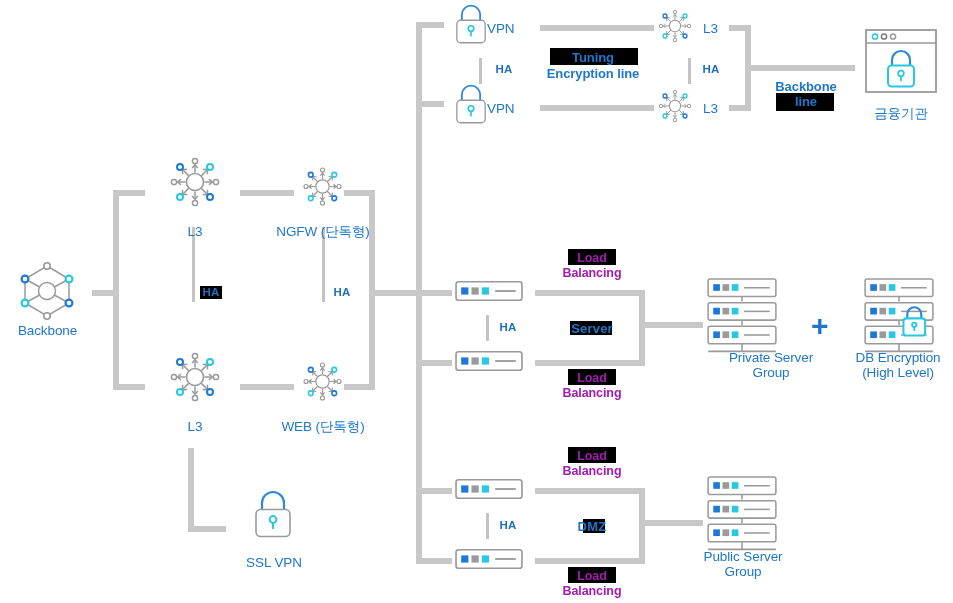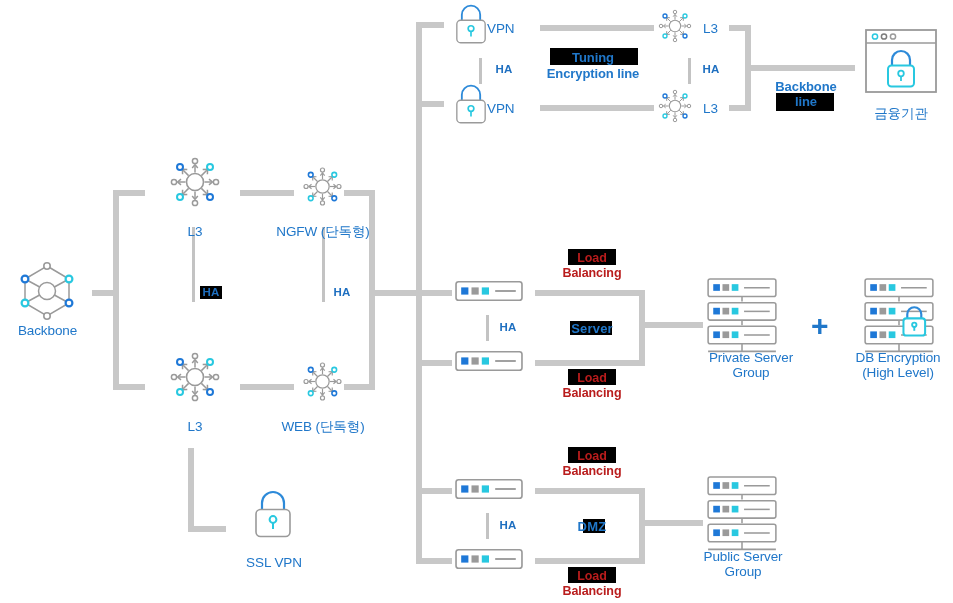--- a/index.html
+++ b/index.html
@@ -33,21 +33,21 @@
   .lbl.zone{
     font-weight:bold;
     font-size:13px;
     color:#2077c9;
     letter-spacing:0.2px;
   }
   .lbl.lb{
     font-weight:bold;
     font-size:12.5px;
     line-height:15px;
-    color:#b91c1c;
+    color:#a21caf;
   }
   .lbl.dl{
     font-weight:bold;
     font-size:13px;
     line-height:16px;
     color:#2077c9;
   }
   
   .blk{position:absolute;background:#000000;}
   
@@ -325,21 +325,21 @@
     <svg width="68" height="22" viewBox="0 0 66 20">
         <use href="#def-switch"></use>
       </svg>
   </div>
 
   <div class="icon-wrap" style="left:705px;top:278px;">
     <svg width="74" height="76" viewBox="0 0 72 74">
         <use href="#def-serverstack"></use>
       </svg>
   </div>
-  <div class="lbl" style="left:686px;top:350px;width:130px;white-space:pre-line;">Private Server
+  <div class="lbl" style="left:706px;top:350px;width:130px;white-space:pre-line;">Private Server
 Group</div>
 
   <div class="plus" style="left:811px;top:311px;">+</div>
 
   <div class="icon-wrap" style="left:862px;top:278px;">
     <svg width="74" height="76" viewBox="0 0 72 74">
       <use href="#def-serverstack"></use>
       <g transform="translate(36,26) scale(0.62)">
         <path d="M13 22 L13 15 A11 11 0 0 1 35 15 L35 22" fill="none" stroke="#2d8ad9" stroke-width="3.4"></path>
         <rect x="7" y="21.5" width="34" height="27" rx="4.5" fill="#fff" stroke="#28c8e0" stroke-width="3.2"></rect>

